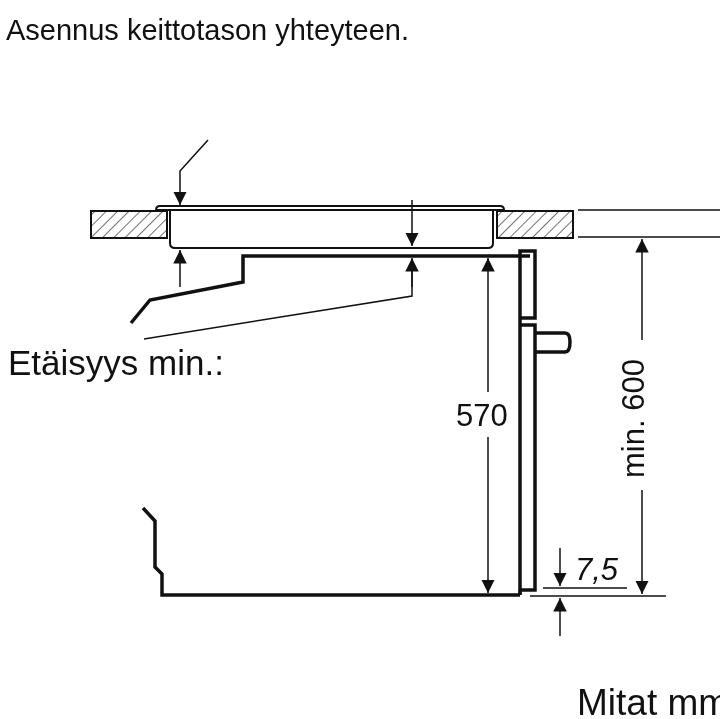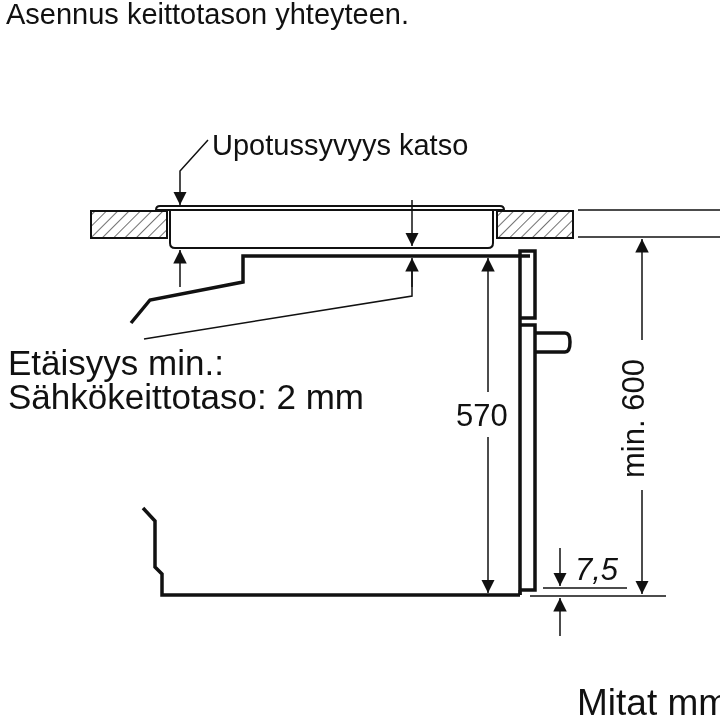--- a/index.html
+++ b/index.html
@@ -1,19 +1,19 @@
 <!DOCTYPE html>
 <html><head>
   <meta charset="utf-8">
   <style>
     html, body { margin: 0; padding: 0; background: #ffffff; }
     body { width: 720px; height: 719px; position: relative; overflow: hidden;
            font-family: "Liberation Sans", "DejaVu Sans", sans-serif; color: #111; }
     .txt { position: absolute; white-space: nowrap; color: #111; line-height: 1; }
-    #title { left: 6px; top: 0; font-size: 29px; }
+    #title { left: 6px; top: 16px; font-size: 29px; }
     #callout { left: 212px; top: 128px; font-size: 29px; line-height: 34px; }
     #distance { left: 8px; top: 346px; font-size: 35px; line-height: 34px; }
     #dim570 { left: 456px; top: 400px; font-size: 31px; text-align: center; }
     #dim600 { left: 618px; top: 478px; font-size: 31px; transform: rotate(-90deg); transform-origin: left top; }
     #dim75 { left: 575px; top: 554px; font-size: 31px; font-style: italic; }
     #units { left: 577px; top: 684px; font-size: 37px; }
     svg { position: absolute; left: 0; top: 0; }
   </style>
 </head>
 <body>
@@ -84,24 +84,22 @@
 
   <g stroke="#111" stroke-width="1.5">
     <line x1="560" y1="548" x2="560" y2="586" marker-end="url(#arr)"></line>
     <line x1="560" y1="636" x2="560" y2="598" marker-end="url(#arr)"></line>
   </g>
 </svg>
 
 <div id="title" class="txt">Asennus keittotason yhteyteen.</div>
 
 <div id="callout" class="txt">
-  <div>Upotussyvyys katso</div>
 </div>
 
 <div id="distance" class="txt">
   <div>Etäisyys min.:</div>
-  <div>Sähkökeittotaso: 2 mm</div>
 </div>
 
 <div id="dim570" class="txt">570</div>
 <div id="dim600" class="txt">min. 600</div>
 <div id="dim75" class="txt">7,5</div>
 <div id="units" class="txt">Mitat mm</div>
 
 </body></html>

